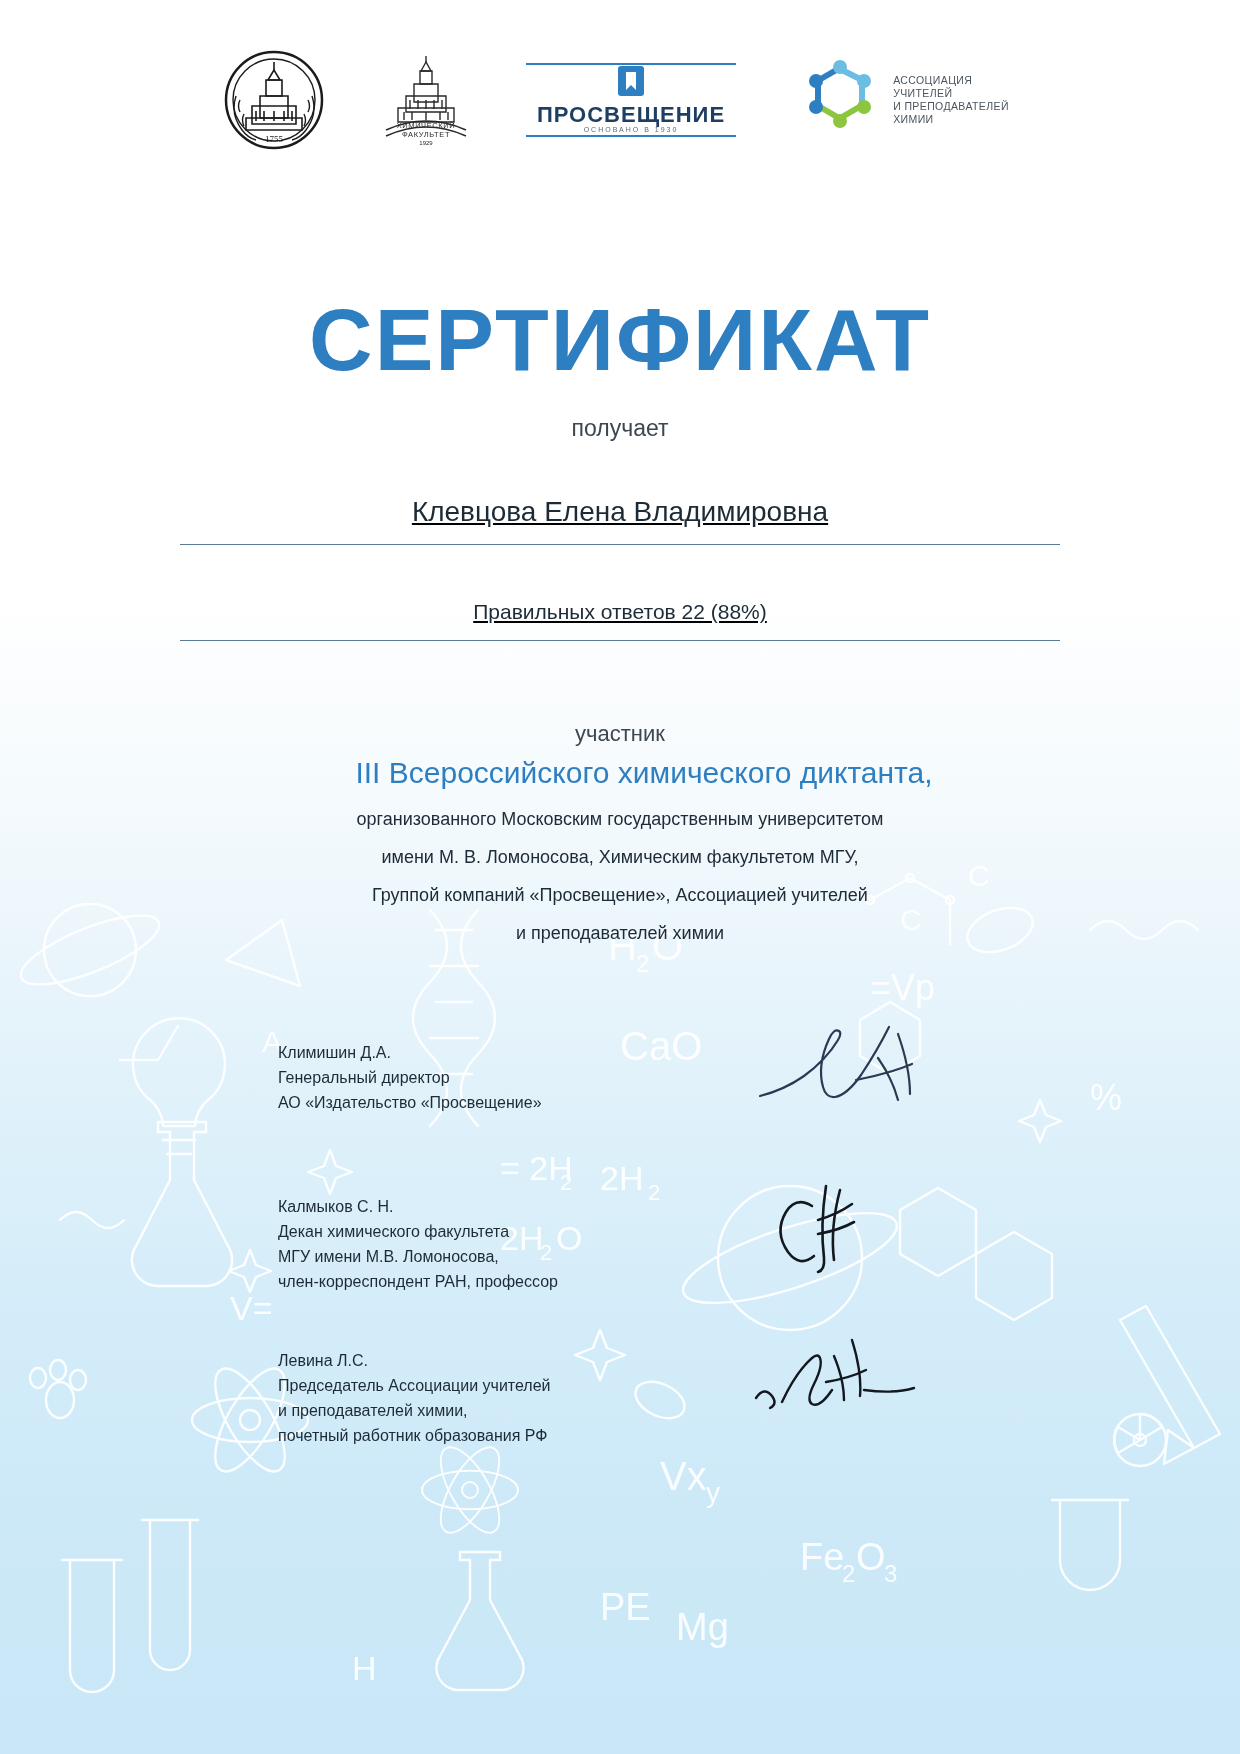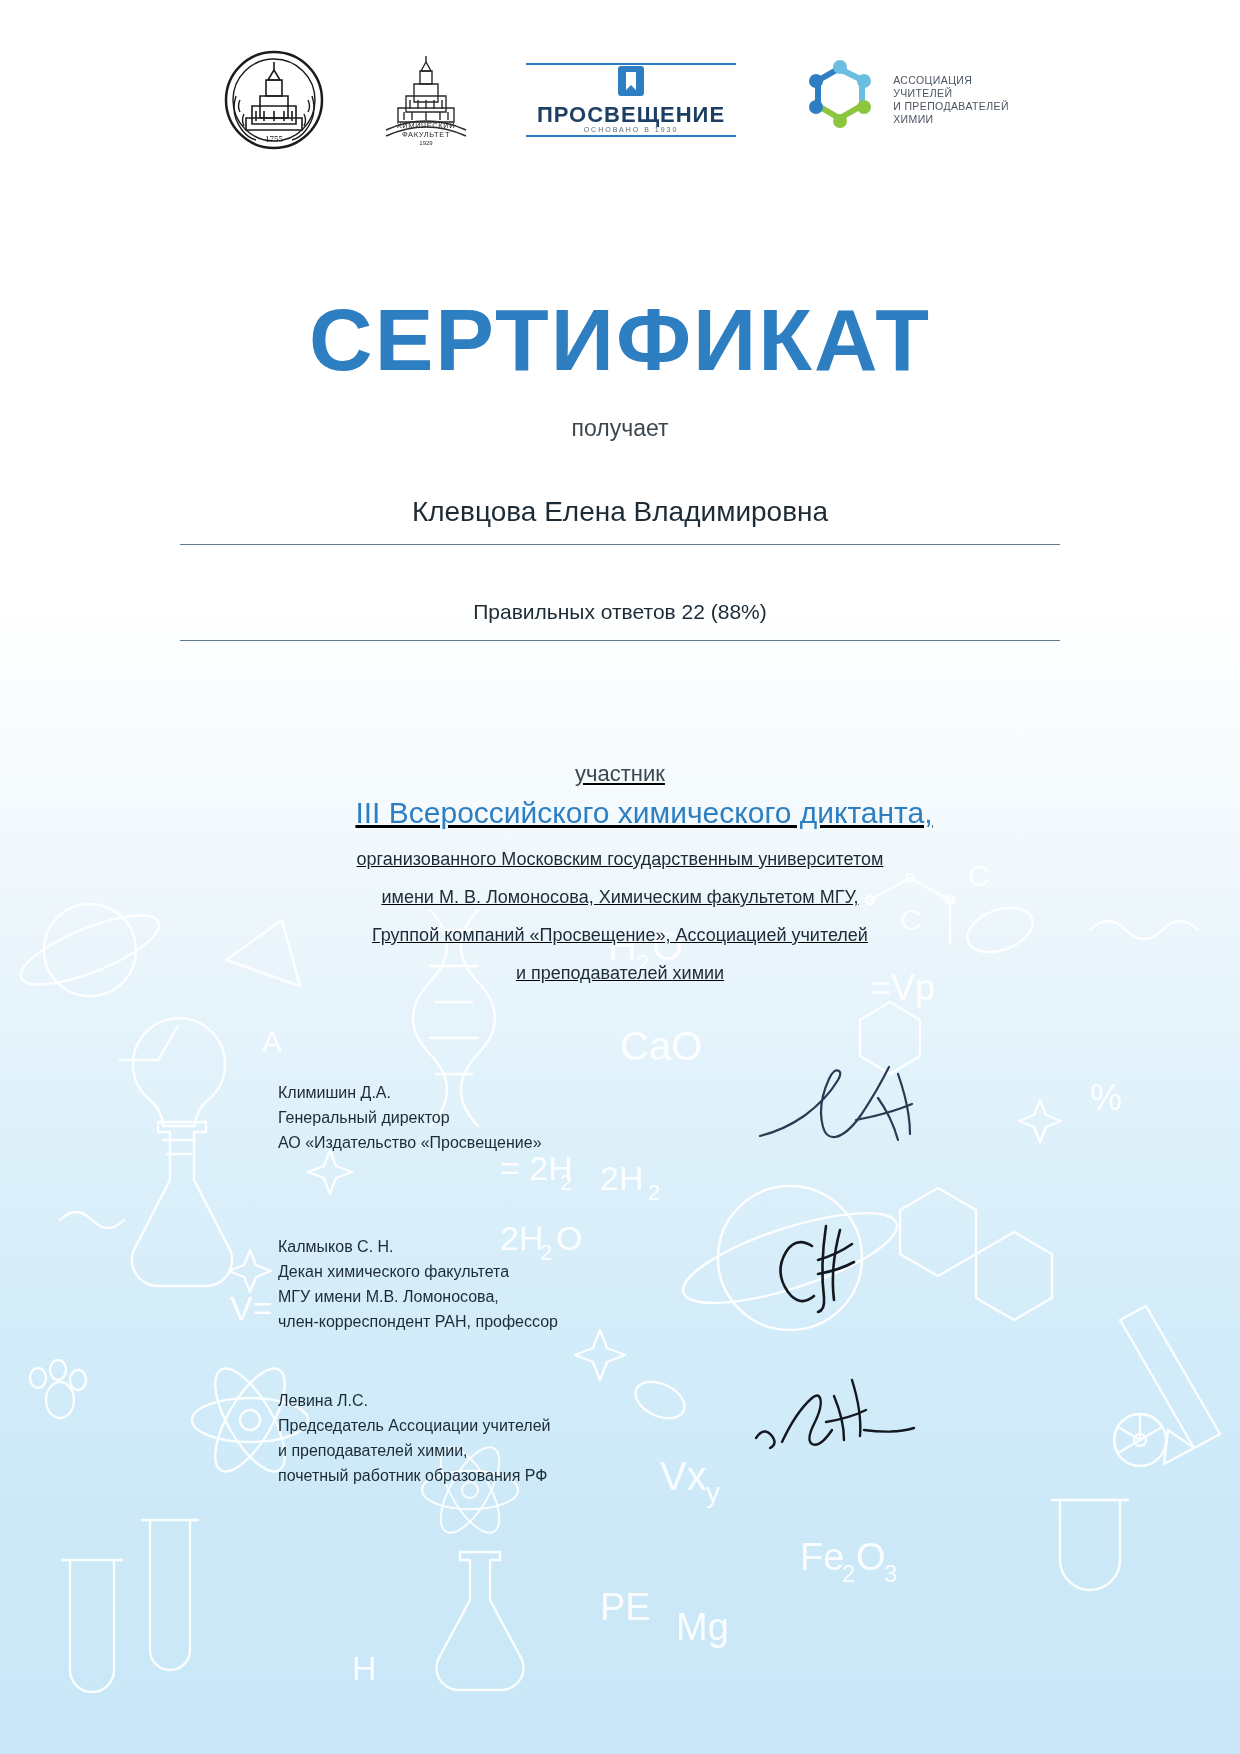--- a/index.html
+++ b/index.html
@@ -91,20 +91,21 @@
     font-size: 23px;
     color: #3c4750;
   }
 
   
   .fields {
     position: relative;
     z-index: 2;
     margin: 54px auto 0 auto;
     width: 880px;
+    text-decoration: underline;
   }
   .field {
     text-align: center;
     border-bottom: 1px solid #5c7c93;
     padding-bottom: 16px;
   }
   .field + .field { margin-top: 55px; }
   .field-name {
     font-size: 28px;
     color: #1d2b36;
@@ -113,22 +114,21 @@
     font-size: 21px;
     color: #1d2b36;
   }
   .field-score-inner { width: 790px; margin: 0 auto; }
 
   
   .event {
     position: relative;
     z-index: 2;
     text-align: center;
-    margin-top: 120px;
-    text-decoration: underline;
+    margin-top: 80px;
   }
   .event-role {
     font-size: 22px;
     color: #3c4750;
   }
   .event-title {
     margin-top: 9px;
     font-size: 30px;
     color: #2e7fc1;
     padding-left: 48px;

